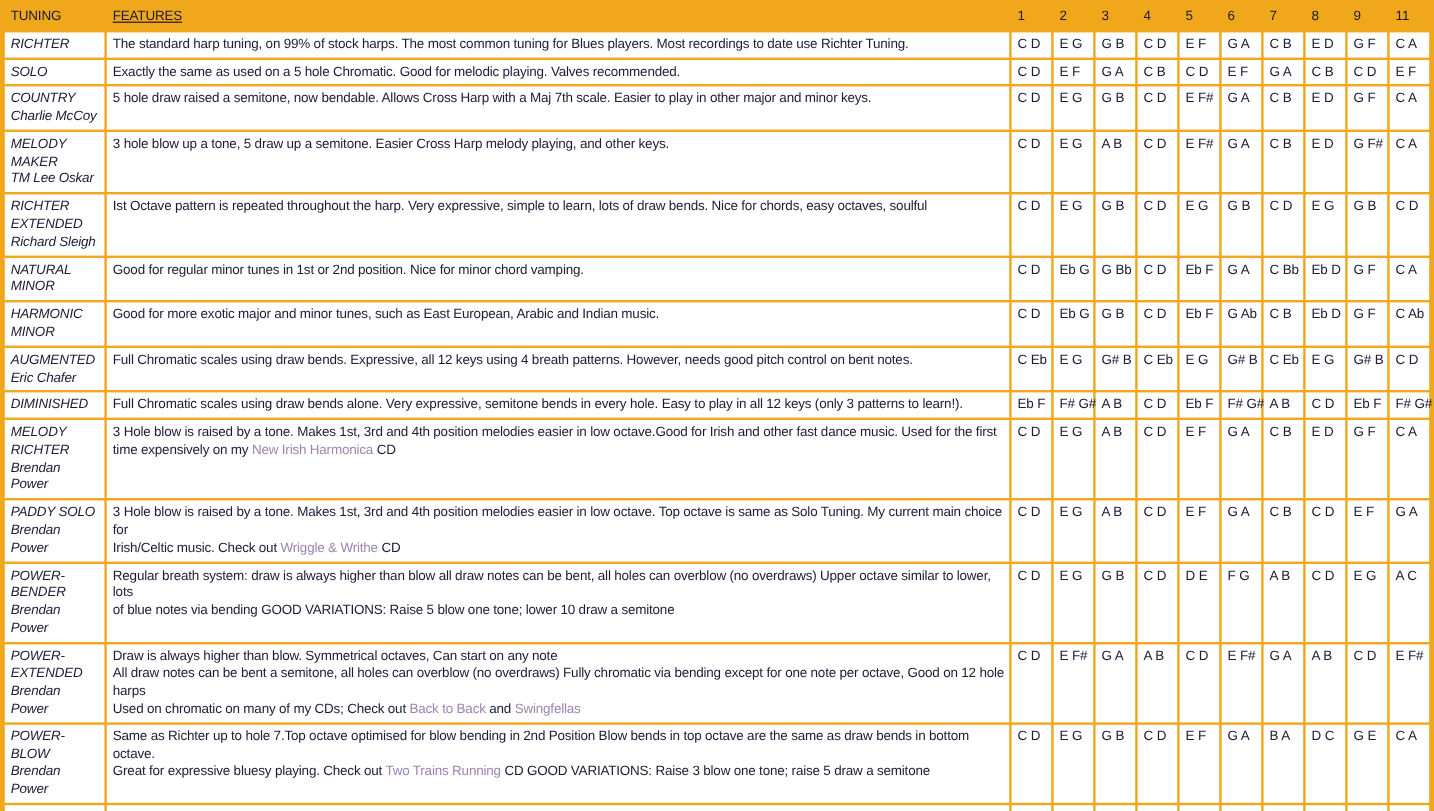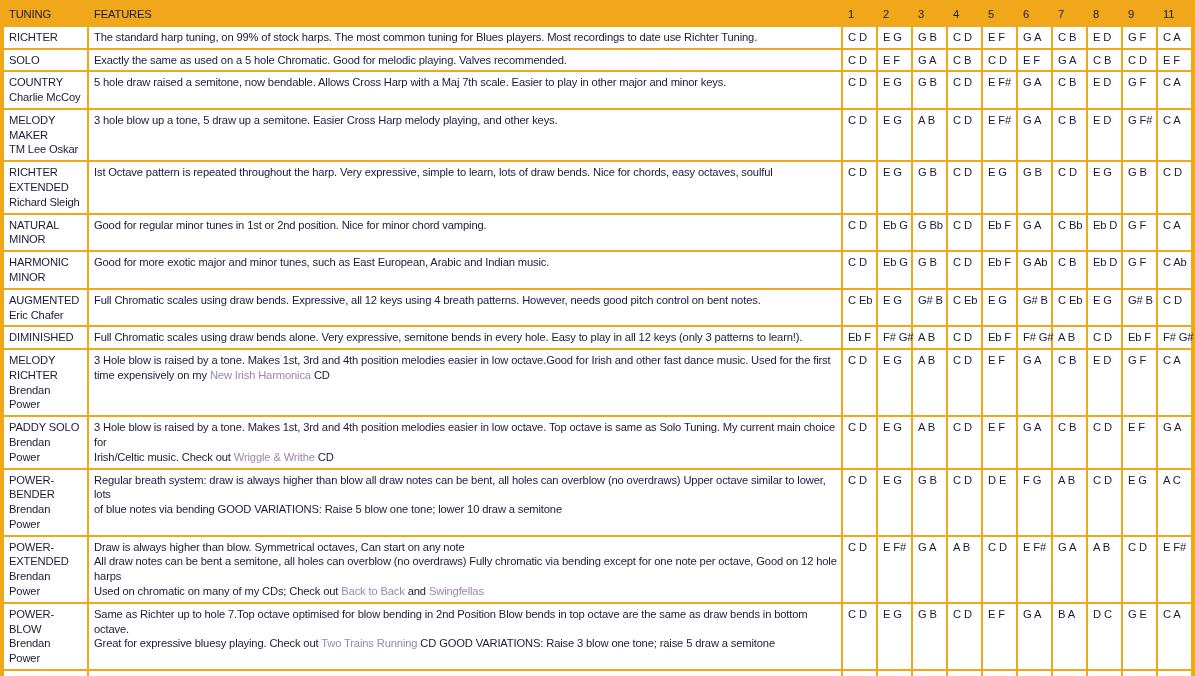--- a/index.html
+++ b/index.html
@@ -36,30 +36,31 @@
 
   thead th {
     background: #F0A71A !important;
     color: #1a1a1a;
     font-weight: bold;
     font-size: 13.2px;
     padding-top: 5px;
     padding-bottom: 5px;
   }
   th.col-tuning { text-align: left; padding-left: 10px; }
-  th.col-features { text-align: center; }
+  th.col-features { text-align: center; text-decoration: underline; }
   th.col-hole { text-align: center; font-size: 13px; }
 
   td.tuning-cell {
     width: 83px;
     font-size: 11.4px;
     line-height: 1.34;
     padding-left: 6px;
     color: #1b1b38;
     letter-spacing: -0.2px;
+    font-style: italic;
   }
   td.features-cell {
     font-size: 11.2px;
     line-height: 1.35;
     padding-left: 6px;
     padding-right: 5px;
     margin-top: 21px;
   }
   td.note-cell {
     text-align: center;

